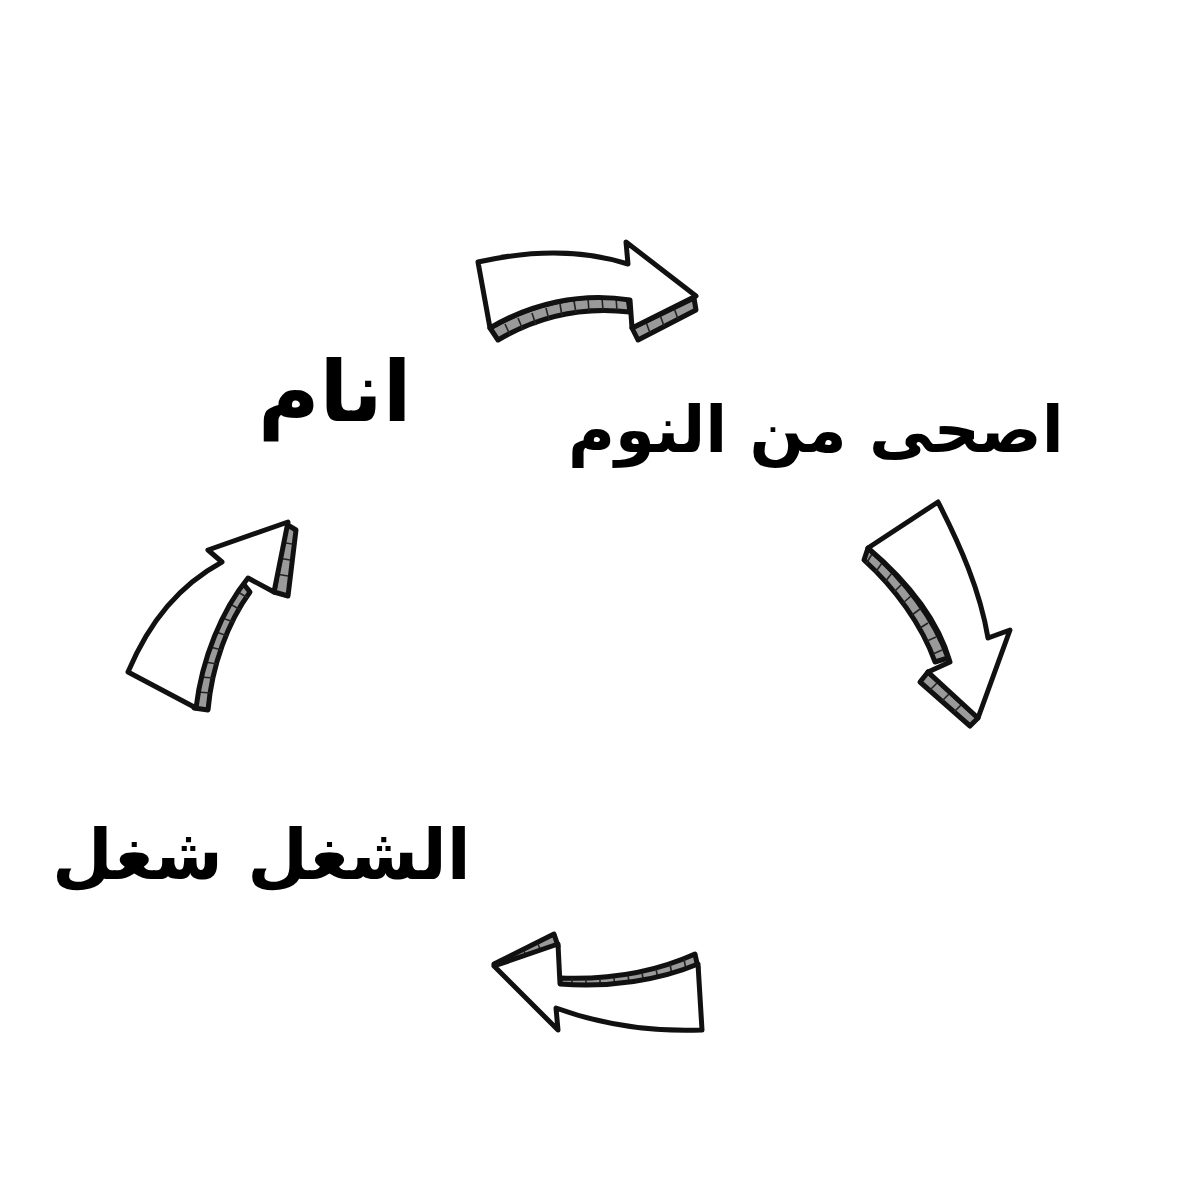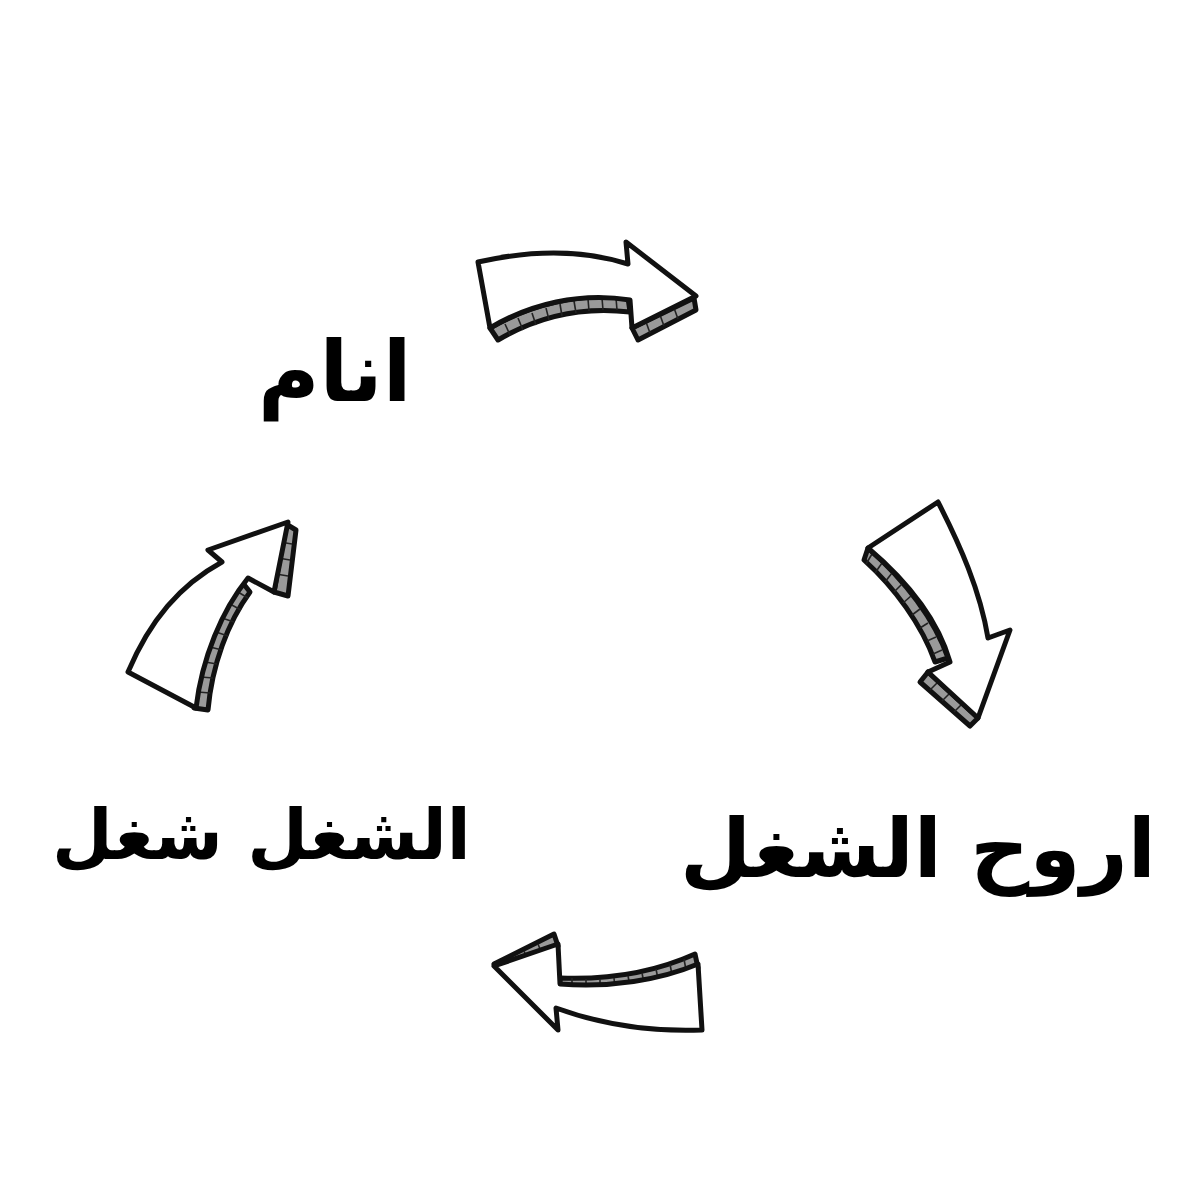--- a/index.html
+++ b/index.html
@@ -5,35 +5,36 @@
     html, body { margin: 0; padding: 0; background: #ffffff; }
     body { width: 1200px; height: 1200px; position: relative; overflow: hidden; }
     .label {
       position: absolute;
       font-family: "DejaVu Sans", sans-serif;
       font-weight: bold;
       color: #000000;
       direction: rtl;
       white-space: nowrap;
       line-height: 1;
+      margin-top: 20px;
     }
     .arrow { position: absolute; overflow: visible; }
     .arrow .body { fill: #ffffff; stroke: #111111; stroke-width: 5; stroke-linejoin: round; stroke-linecap: round; }
     .arrow .shade { fill: #9a9a9a; stroke: #111111; stroke-width: 5; stroke-linejoin: round; }
     .arrow .hatch { stroke: #222222; stroke-width: 1.6; }
   </style>
 </head>
 <body>
 
 <div style="position:absolute;left:0;top:0;width:1200px;height:1200px;">
 
   <div class="label" style="left:258px; top:330px; font-size:84px;">انام</div>
 
+  <div class="label" style="left:568px; top:378px; font-size:64px;">اصحى من النوم</div>
 
-  <div class="label" style="left:680px; top:808px; font-size:82px;">اروح الشغل</div>
 
   <div class="label" style="left:52px; top:800px; font-size:70px;">الشغل شغل</div>
 
   <svg class="arrow" style="left:460px; top:220px;" width="260" height="140" viewBox="0 0 260 140">
     <path class="shade" d="M30 108 C 70 85, 120 72, 168 78 L 170 92 C 120 86, 75 98, 38 120 Z"></path>
     <path class="shade" d="M172 108 L 234 78 L 236 90 L 178 120 Z"></path>
     <g class="hatch">
       <line x1="45" y1="104" x2="50" y2="115"></line>
         <line x1="58" y1="98" x2="63" y2="110"></line>
       <line x1="72" y1="93" x2="76" y2="105"></line>

